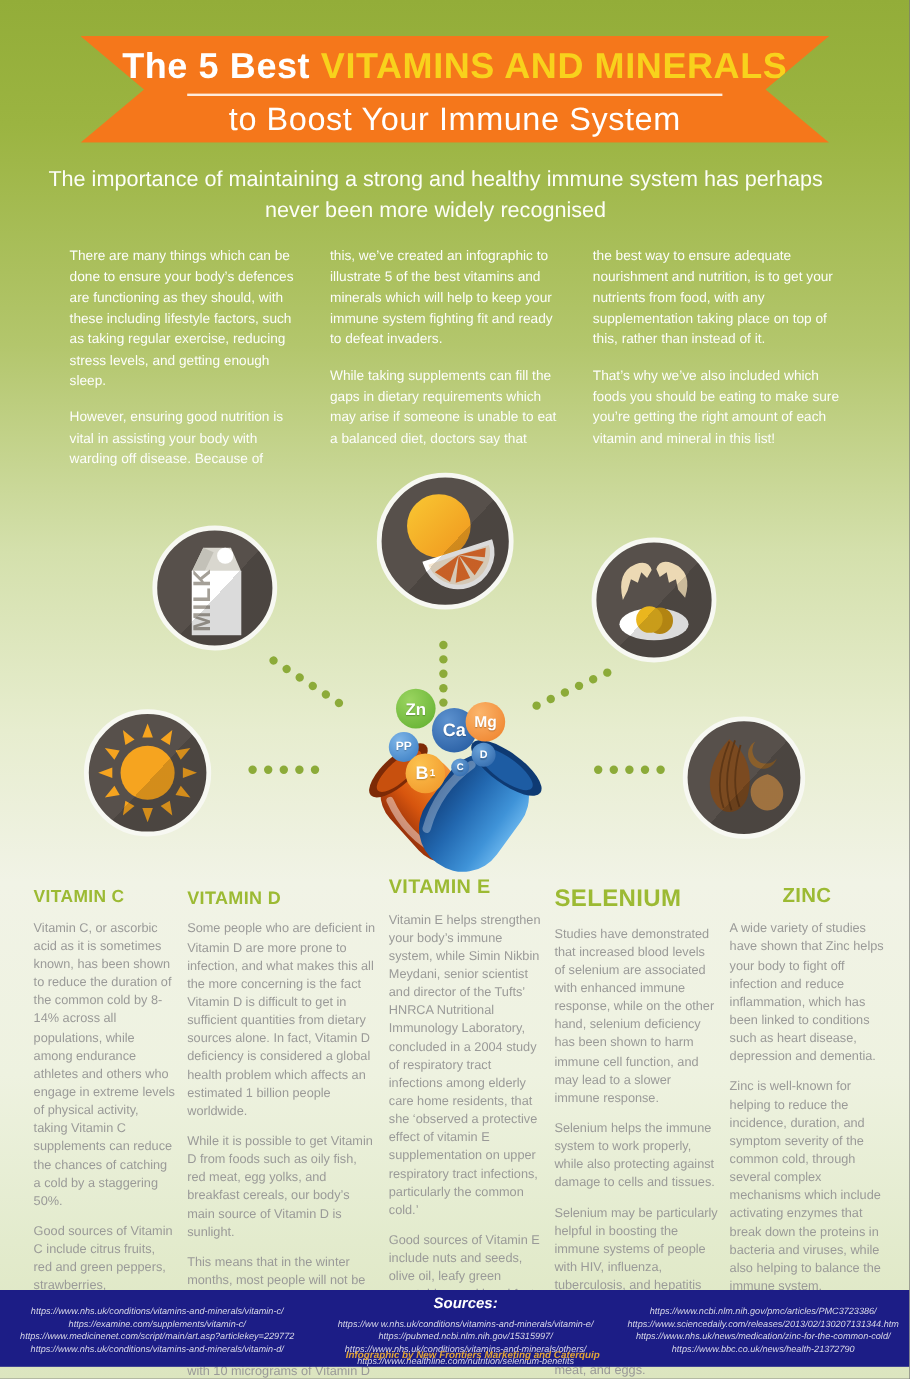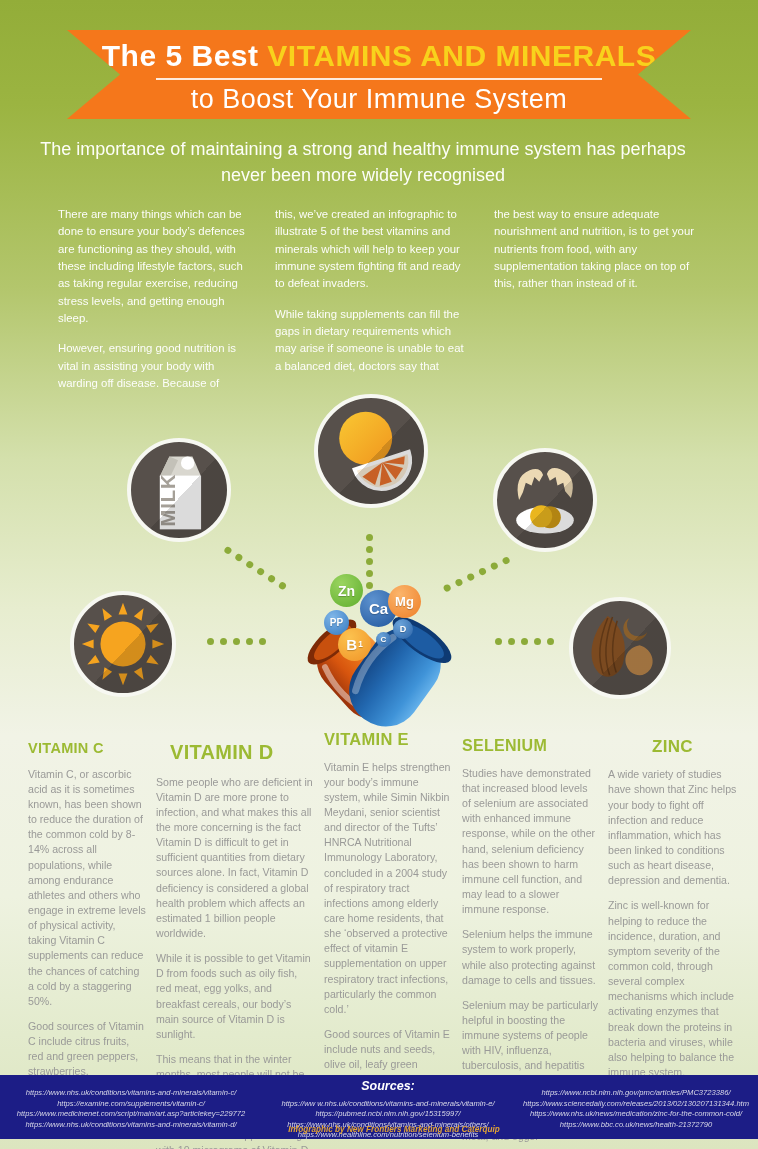--- a/index.html
+++ b/index.html
@@ -83,23 +83,23 @@
   .sections { position:absolute; top:728px; left:0; width:758px; display:flex; padding:0 20px 0 28px; }
   .sec { color:#9a9a98; font-size:10.6px; line-height:1.43; }
   .sec p + p { margin-top:10px; }
   .sec-title { color:#9cba33; font-weight:bold; letter-spacing:.3px; margin-bottom:8px; }
   .sec-1 { width:118px; margin-right:10px; padding-top:10px; }
   .sec-2 { width:158px; margin-right:10px; padding-top:10px; }
   .sec-3 { width:128px; margin-right:10px; }
   .sec-4 { width:136px; margin-right:10px; padding-top:7px; }
   .sec-5 { width:130px; padding-top:7px; }
   .sec-1 .sec-title { font-size:14.5px; }
-  .sec-2 .sec-title { font-size:20px;margin-left:14px; }
+  .sec-2 .sec-title { font-size:15px; }
   .sec-3 .sec-title { font-size:16.5px; }
-  .sec-4 .sec-title { font-size:16px; }
+  .sec-4 .sec-title { font-size:20px; }
   .sec-5 .sec-title { font-size:17px;margin-left:44px; }
   
   .page-footer {
     position:absolute; top:1075px; left:0; width:758px; height:64px;
     background:#1c1d86; color:#d9d9e8;font-style:italic;
   }
   .foot-grid { display:flex; height:100%; }
   .foot-col { font-size:7.6px; line-height:1.4; text-align:center; }
   .foot-left  { width:262px; padding-top:13px; }
   .foot-mid   { width:252px; padding-top:3px; }
@@ -129,20 +129,21 @@
     <div class="icol icol-1">
       <p>There are many things which can be done to ensure your body’s defences are functioning as they should, with these including lifestyle factors, such as taking regular exercise, reducing stress levels, and getting enough sleep.</p>
       <p>However, ensuring good nutrition is vital in assisting your body with warding off disease. Because of</p>
     </div>
     <div class="icol icol-2">
       <p>this, we’ve created an infographic to illustrate 5 of the best vitamins and minerals which will help to keep your immune system fighting fit and ready to defeat invaders.</p>
       <p>While taking supplements can fill the gaps in dietary requirements which may arise if someone is unable to eat a balanced diet, doctors say that</p>
     </div>
     <div class="icol icol-3">
       <p>the best way to ensure adequate nourishment and nutrition, is to get your nutrients from food, with any supplementation taking place on top of this, rather than instead of it.</p>
+      <p>That’s why we’ve also included which foods you should be eating to make sure you’re getting the right amount of each vitamin and mineral in this list!</p>
     </div>
   </div>
 
   <div class="graphic">
 
     <div class="fcircle c-milk">
       <svg viewBox="0 0 100 100">
         <polygon points="30,36 40,15 64,15 73,36" fill="#d9d7cf"></polygon>
         <polygon points="30,36 40,15 49,19 41,36" fill="#c3c1b8"></polygon>
         <circle cx="59" cy="22" r="7" fill="#ffffff"></circle>

